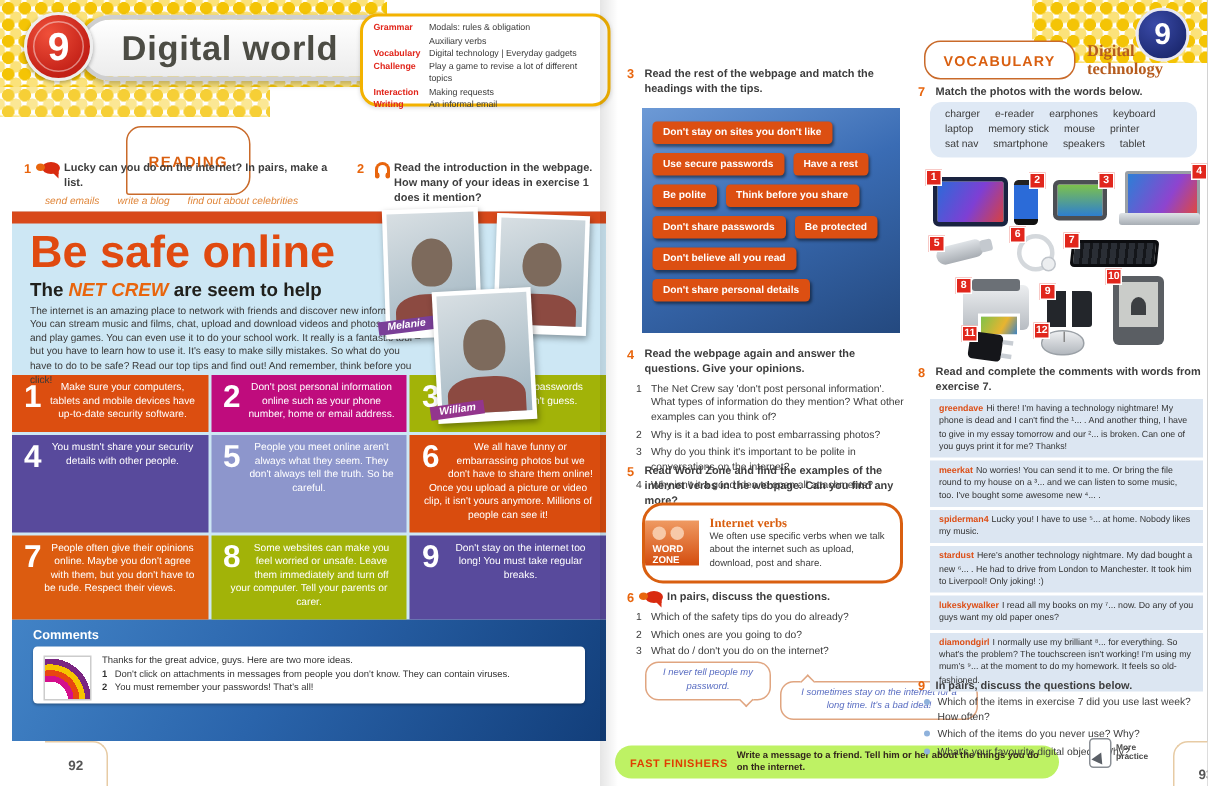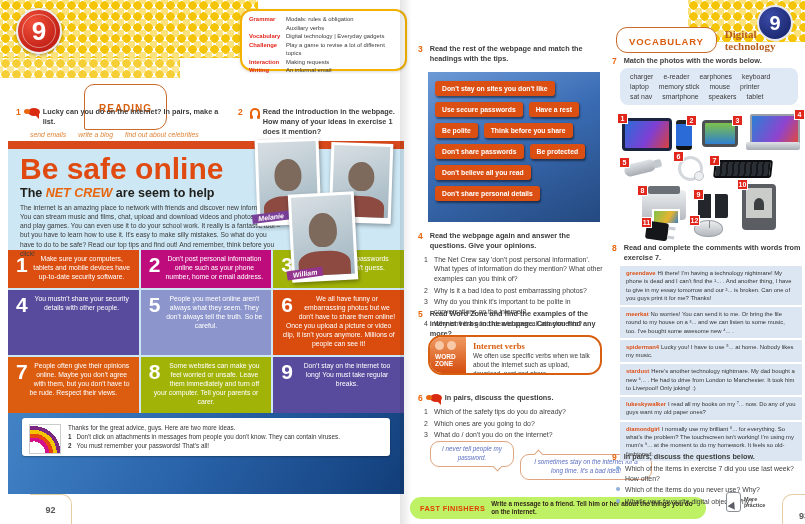--- a/index.html
+++ b/index.html
@@ -115,22 +115,22 @@
     padding:9px 7px; display:flex; flex-wrap:wrap; gap:6px 6px; align-content:flex-start; }
   .hbtn { background:#dc4f12; color:#fff; font-weight:bold; font-size:6.8px; padding:4px 7px;
     border-radius:3px; box-shadow:1px 1.5px 2px rgba(0,0,0,.45); white-space:nowrap; }
 
   .ex4 { left:418px; top:231px; width:188px; }
   .qlist { margin-top:4px; }
   .qrow { display:flex; font-size:6.9px; color:#3d3d3d; line-height:1.4; margin:0 0 2px 6px; }
   .qrow .qn { width:10px; flex:none; }
 
   .ex5 { left:418px; top:309px; width:188px; }
-  .wordzone { left:428px; top:335px; width:174px; height:40px; background:#fff;
-    border:2px solid #d95f10; border-radius:14px; overflow:hidden; display:flex; }
+  .wordzone { left:428px; top:335px; width:174px; height:54px; background:#fff;
+    border:2px solid #d95f10; border-radius:14px; overflow:hidden; display:flex;align-items:center; }
   .wz-tab { width:36px; flex:none; background:linear-gradient(#ef9a62,#d44d0e); position:relative;
     color:#fff; font-weight:bold; font-size:6.5px; line-height:1.1; padding:16px 0 0 5px; }
   .wz-tab::before, .wz-tab::after { content:""; position:absolute; top:4px; width:9px; height:9px;
     border-radius:50%; background:#f7c9a8; }
   .wz-tab::before{ left:5px; } .wz-tab::after{ left:17px; }
   .wz-body { padding:4px 7px; }
   .wz-title { font-family:"Liberation Serif", serif; color:#d95f10; font-weight:bold; font-size:8.5px; }
   .wz-text { font-size:6.4px; color:#3d3d3d; line-height:1.4; margin-top:1px; }
 
   .ex6 { left:418px; top:393px; width:190px; }
@@ -229,20 +229,23 @@
 <body>
 
 <div class="spread">
 
   <div class="abs dots dots-a"></div>
   <div class="abs dots dots-b"></div>
 
   <div class="abs unit-badge">
     <span>9</span>
   </div>
+  <div class="abs title-banner">
+    <span>Digital world</span>
+  </div>
 
   <div class="abs summary-box">
     <div class="srow">
         <span class="slabel">Grammar</span>
         <span class="sval">Modals: rules &amp; obligation</span>
       </div>
     <div class="srow">
         <span class="slabel"></span>
         <span class="sval">Auxiliary verbs</span>
       </div>
@@ -316,20 +319,21 @@
       <div class="tip" style="background-color: rgb(162, 179, 8);"><span class="tip-num">3</span><span class="tip-text">You must create passwords other people can't guess.</span></div>
       <div class="tip" style="background-color: rgb(88, 74, 156);"><span class="tip-num">4</span><span class="tip-text">You mustn't share your security details with other people.</span></div>
       <div class="tip" style="background-color: rgb(141, 150, 204);"><span class="tip-num">5</span><span class="tip-text">People you meet online aren't always what they seem. They don't always tell the truth. So be careful.</span></div>
       <div class="tip" style="background-color: rgb(217, 76, 14);"><span class="tip-num">6</span><span class="tip-text">We all have funny or embarrassing photos but we don't have to share them online! Once you upload a picture or video clip, it isn't yours anymore. Millions of people can see it!</span></div>
       <div class="tip" style="background-color: rgb(220, 92, 16);"><span class="tip-num">7</span><span class="tip-text">People often give their opinions online. Maybe you don't agree with them, but you don't have to be rude. Respect their views.</span></div>
       <div class="tip" style="background-color: rgb(162, 179, 8);"><span class="tip-num">8</span><span class="tip-text">Some websites can make you feel worried or unsafe. Leave them immediately and turn off your computer. Tell your parents or carer.</span></div>
       <div class="tip" style="background-color: rgb(88, 74, 156);"><span class="tip-num">9</span><span class="tip-text">Don't stay on the internet too long! You must take regular breaks.</span></div>
     </div>
 
     <div class="web-bottom">
+      <div class="comments-title">Comments</div>
       <div class="comment-box">
         <span class="rainbow"></span>
         <div>Thanks for the great advice, guys. Here are two more ideas.</div>
         <div class="cline">
             <b>1</b>
             <span>Don't click on attachments in messages from people you don't know. They can contain viruses.</span>
           </div>
         <div class="cline">
             <b>2</b>
             <span>You must remember your passwords!  That's all!</span>

